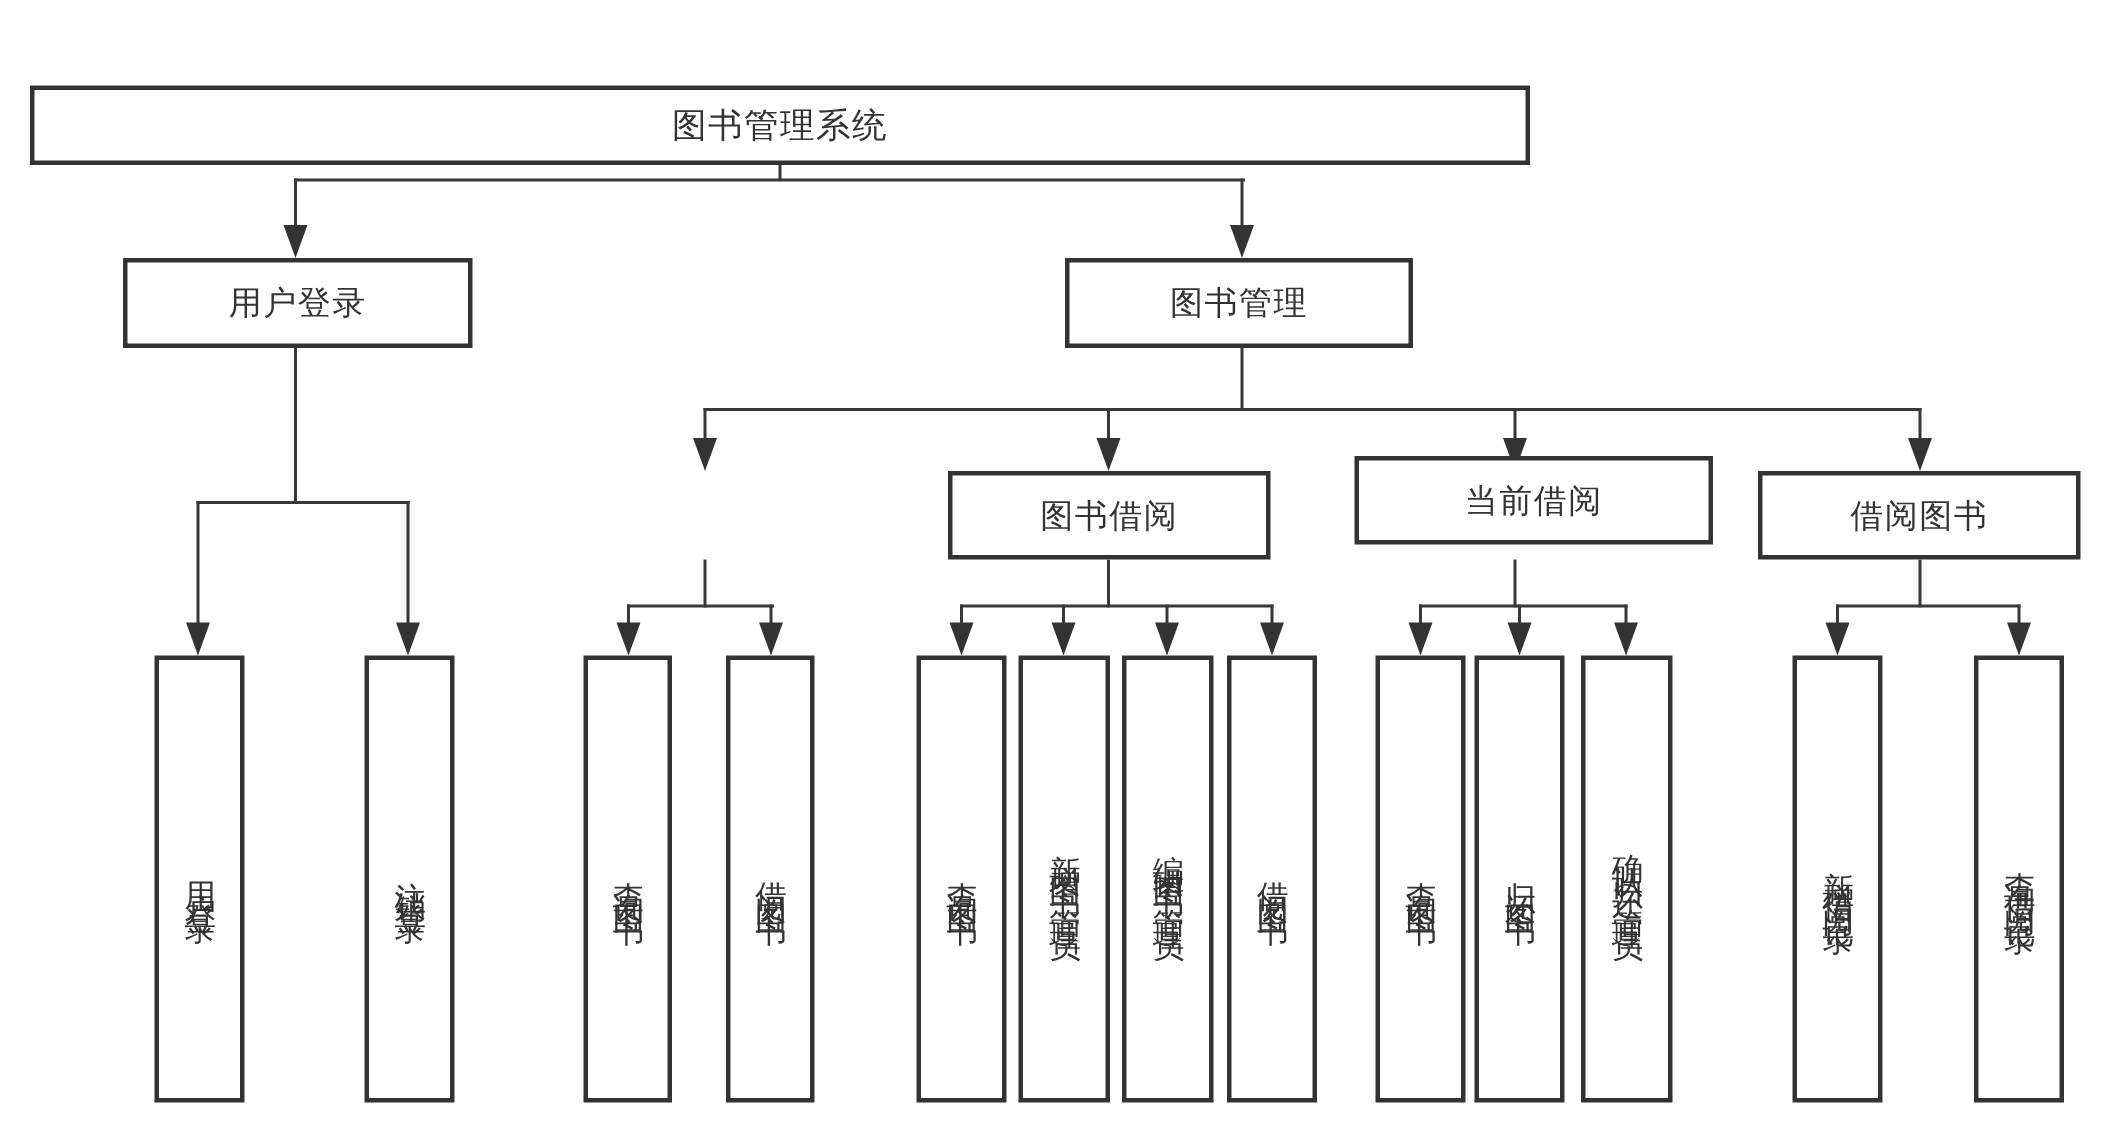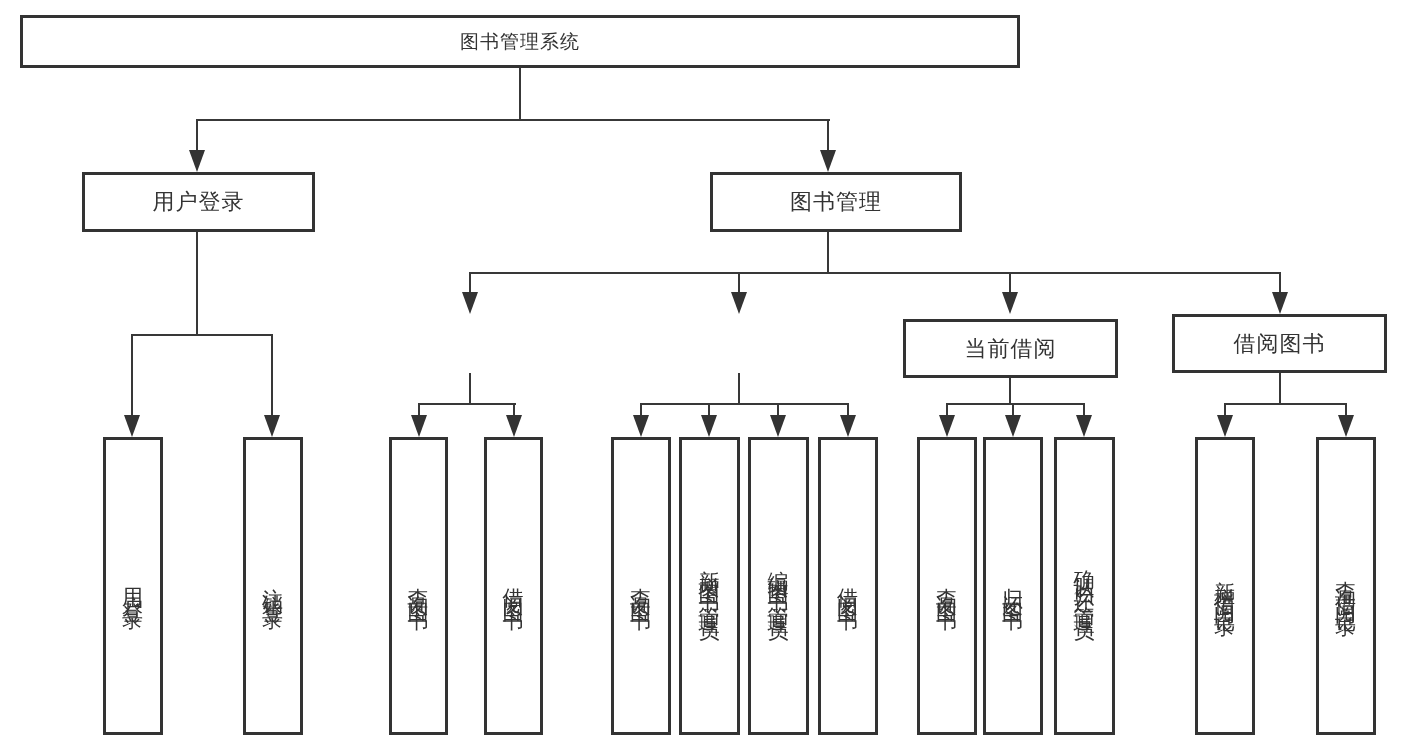--- a/index.html
+++ b/index.html
@@ -17,21 +17,21 @@
     border: 3px solid #333333;
     background: #ffffff;
     color: #333333;
     display: flex;
     align-items: center;
     justify-content: center;
     font-size: 22px;
     letter-spacing: 1px;
     text-align: center;
   }
-  .root-box { font-size: 19px; }
+  .root-box { font-size: 23px; margin-top: 42px; }
   .vbox {
     writing-mode: vertical-rl;
     text-orientation: mixed;
     letter-spacing: 0.35em;
     font-size: 21px;
     line-height: 1;
     padding: 6px 0;
   }
   .vl { position: absolute; width: 2px; background: #383838; }
   .hl { position: absolute; height: 2px; background: #383838; }
@@ -112,23 +112,24 @@
   <div class="vl" style="left:1279px;top:373px;height:32px"></div>
   <div class="hl" style="left:1224px;top:403px;width:123px"></div>
   <div class="vl" style="left:1224px;top:403px;height:14px"></div>
   <div class="ar" style="left:1217px;top:415px"></div>
   <div class="vl" style="left:1345px;top:403px;height:14px"></div>
   <div class="ar" style="left:1338px;top:415px"></div>
 
   <div class="box root-box" style="left:20px;top:15px;width:1000px;height:53px">图书管理系统</div>
 
   <div class="box" style="left:82px;top:172px;width:233px;height:60px">用户登录</div>
-  <div class="box" style="left:710px;top:172px;width:252px;height:60px">图书管理</div>
+  <div class="box" style="left:710px;top:172px;width:232px;height:60px">图书管理</div>
 
-  <div class="box" style="left:903px;top:319px;width:215px;height:59px">当前借阅</div>
+  <div class="box" style="left:632px;top:314px;width:215px;height:59px">图书借阅</div>
+  <div class="box" style="left:903px;top:304px;width:239px;height:59px">当前借阅</div>
   <div class="box" style="left:1172px;top:314px;width:215px;height:59px">借阅图书</div>
 
   <div class="box vbox" style="left:103px;top:437px;width:60px;height:298px">用户登录</div>
   <div class="box vbox" style="left:243px;top:437px;width:60px;height:298px">注销登录</div>
 
   <div class="box vbox" style="left:389px;top:437px;width:59px;height:298px">查询图书</div>
   <div class="box vbox" style="left:484px;top:437px;width:59px;height:298px">借阅图书</div>
 
   <div class="box vbox" style="left:611px;top:437px;width:60px;height:298px">查询图书</div>
   <div class="box vbox" style="left:679px;top:437px;width:61px;height:298px">新增图书（管理员）</div>

